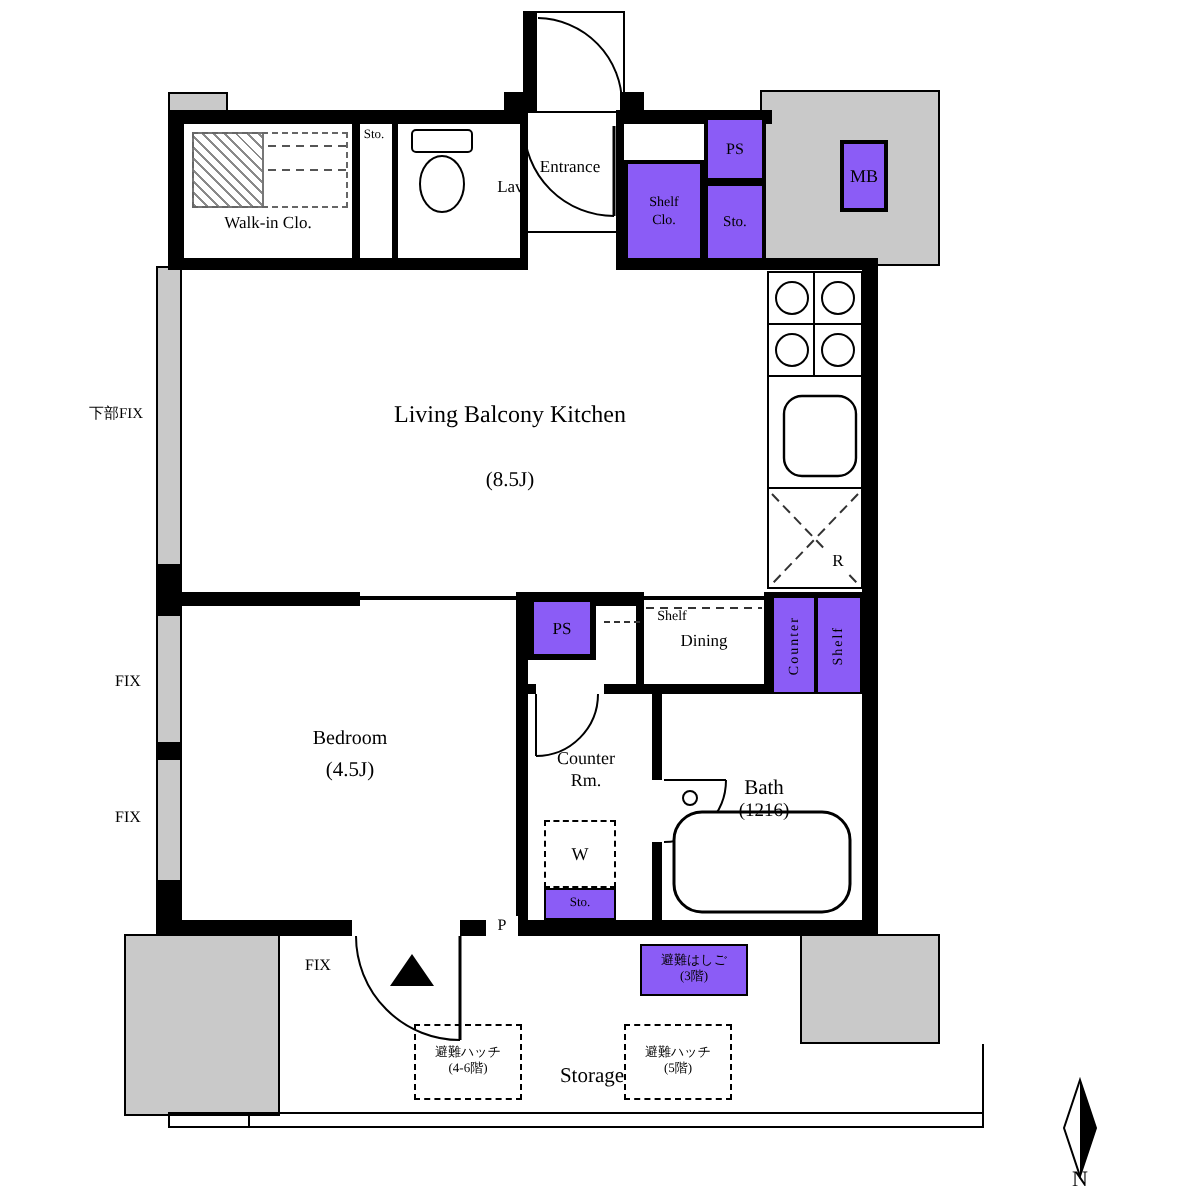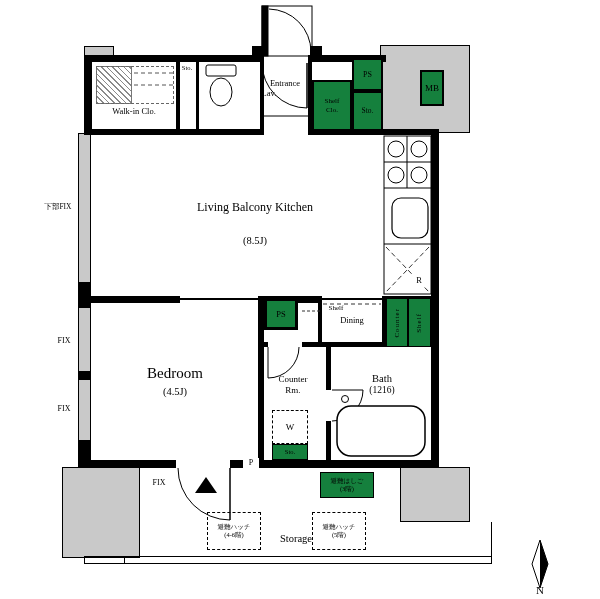--- a/index.html
+++ b/index.html
@@ -5,21 +5,21 @@
   *{margin:0;padding:0;box-sizing:border-box}
   html,body{width:600px;height:599px;background:#fff}
   .plan{position:relative;width:600px;height:599px;background:#fff;overflow:hidden;
         font-family:"Liberation Serif","DejaVu Serif",serif;color:#000}
   .g{position:absolute;background:#c9c9c9;border:1px solid #000;z-index:1}
   .w{position:absolute;background:#000;z-index:2}
   .ln{position:absolute;background:#000;z-index:2}
   .hatch{position:absolute;z-index:3;border:1px solid #777;
          background:repeating-linear-gradient(45deg,#8a8a8a 0 1px,transparent 1px 4px)}
   .dashrect{position:absolute;z-index:3;border:1px dashed #666}
-  .box{position:absolute;background:#15803d;border:2.5px solid #000;display:flex;flex-direction:column;
+  .box{position:absolute;background:#8b5cf6;border:2.5px solid #000;display:flex;flex-direction:column;
        align-items:center;justify-content:center;text-align:center;z-index:4;line-height:1.18}
   .box.thin{border-width:1px}
   .box.dash{border:1px dashed #000;background:transparent}
   .lbl{position:absolute;text-align:center;z-index:7;line-height:1.25}
   .lbl span{display:block}
   .vt{writing-mode:vertical-rl;transform:rotate(180deg);letter-spacing:1px}
   svg.fx{position:absolute;left:0;top:0;z-index:5;pointer-events:none}
   .whitebg{background:#fff}
 </style>
 </head>
@@ -173,38 +173,38 @@
       <polygon points="540,540 548,564 540,588 532,564" fill="#fff" stroke="#000" stroke-width="1"></polygon>
       <polygon points="540,540 548,564 540,588" fill="#000"></polygon>
     </g>
   </svg>
 
   <div class="lbl" style="left:155px;top:200px;width:200px">
     <span style="font-size:12px">Living Balcony Kitchen</span>
     <span style="font-size:10.5px;margin-top:19px">(8.5J)</span>
   </div>
   <div class="lbl" style="left:115px;top:364px;width:120px">
-    <span style="font-size:15px">Bedroom</span>
+    <span style="font-size:10px">Bedroom</span>
     <span style="font-size:10.5px;margin-top:2px">(4.5J)</span>
   </div>
-  <div class="lbl" style="left:340px;top:372px;width:84px">
+  <div class="lbl" style="left:340px;top:388px;width:84px">
     <span style="font-size:10.5px">Bath</span>
     <span style="font-size:9.5px">(1216)</span>
   </div>
   <div class="lbl" style="left:262px;top:374px;width:62px;font-size:9px">
     <span>Counter</span>
     <span>Rm.</span>
   </div>
   <div class="lbl" style="left:254px;top:532px;width:84px;font-size:10.5px">
     <span>Storage</span>
   </div>
   <div class="lbl" style="left:92px;top:106px;width:84px;font-size:8.5px">
     <span>Walk-in Clo.</span>
   </div>
-  <div class="lbl" style="left:245px;top:88px;width:48px;font-size:8.5px">
+  <div class="lbl" style="left:232px;top:88px;width:48px;font-size:8.5px">
     <span>Lav.</span>
   </div>
   <div class="lbl" style="left:258px;top:78px;width:54px;font-size:8.5px">
     <span>Entrance</span>
   </div>
   <div class="lbl" style="left:172px;top:64px;width:30px;font-size:6.5px">
     <span>Sto.</span>
   </div>
   <div class="lbl" style="left:322px;top:315px;width:60px;font-size:8.5px">
     <span>Dining</span>

